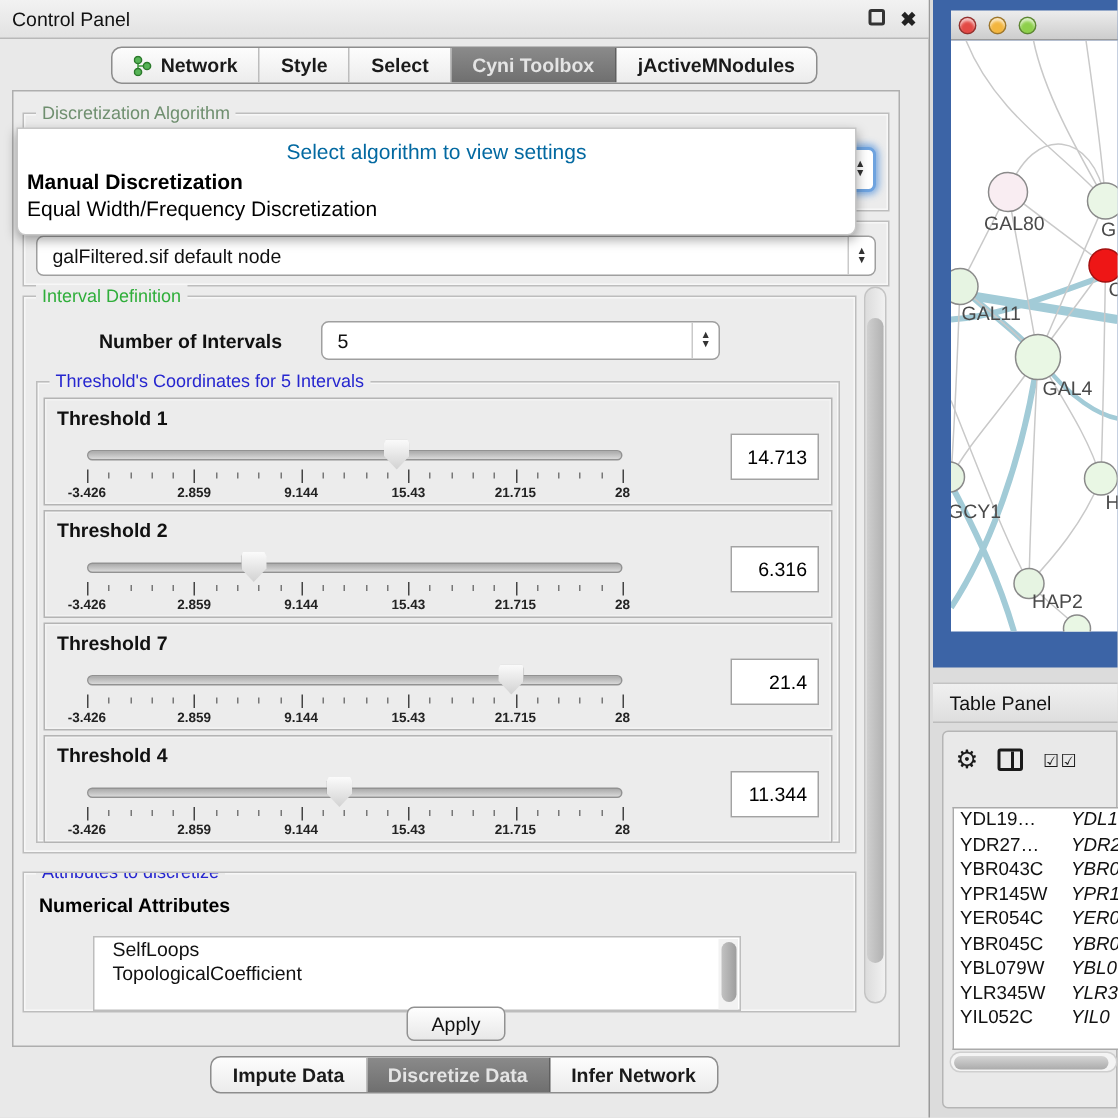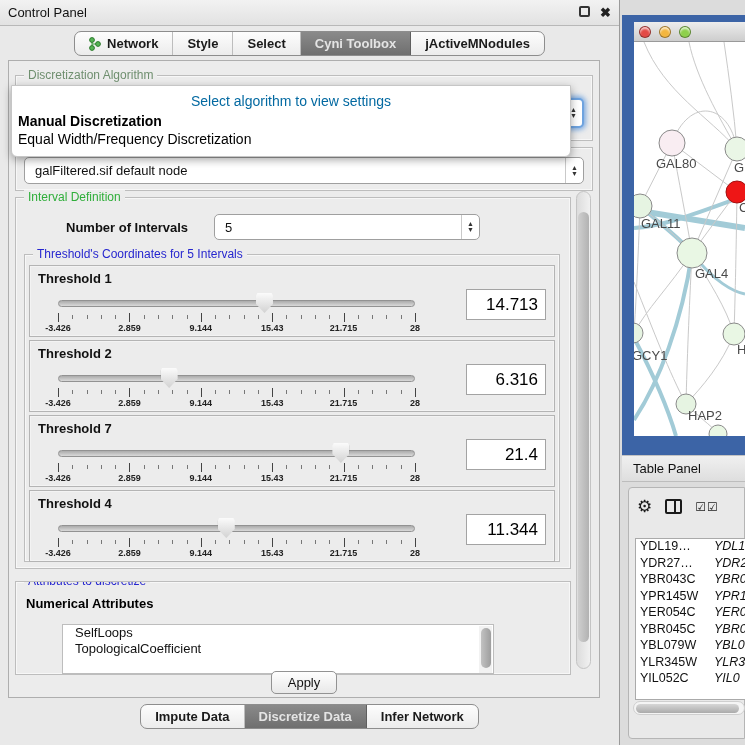--- a/index.html
+++ b/index.html
@@ -65,22 +65,22 @@
   .thr-thumb { position:absolute; top:-3px; width:17px; height:20px;
     background:linear-gradient(#fbfbfb,#d2d2d2);
     clip-path:polygon(8% 0,92% 0,100% 14%,100% 55%,50% 100%,0 55%,0 14%);
     filter:drop-shadow(0 0 1px #777); }
   .ticks { position:absolute; left:0; top:17px; width:100%; height:9px; }
   .tick { position:absolute; top:2px; width:1px; height:4px; background:#777; }
   .tick.major { top:0; height:9px; background:#444; }
   .tick-labels { position:absolute; left:0; top:27px; width:100%; height:12px; }
   .tick-lab { position:absolute; transform:translateX(-50%); font-size:9px; font-weight:bold;
     color:#222; white-space:nowrap; }
-  .thr-value { position:absolute; right:8px; top:23px; width:80px; height:31px; background:#fff;
-    border:1px solid #a3a3a3; font-size:17px; color:#000; display:flex; align-items:center;
+  .thr-value { position:absolute; right:8px; top:23px; width:59px; height:31px; background:#fff;
+    border:1px solid #a3a3a3; font-size:13px; color:#000; display:flex; align-items:center;
     justify-content:flex-end; padding-right:7px; }
 
   
   #attr-list { position:absolute; left:46px; top:42px; width:432px; height:50px; background:#fff;
     border:1px solid #bdbdbd; overflow:hidden; font-size:13px; color:#111; }
   .attr-item { padding:0 0 0 12px; line-height:16px; }
   #attr-scroll { position:absolute; right:1px; top:1px; width:13px; height:48px; background:#f2f2f2; }
   #attr-scroll .thumb { position:absolute; left:1.5px; top:2px; width:10px; height:40px;
     border-radius:5px; background:linear-gradient(90deg,#c2c2c2,#9e9e9e); }
 
@@ -89,21 +89,21 @@
     background:linear-gradient(#fefefe,#e8e8e8); font-size:13px; color:#111;
     display:flex; align-items:center; justify-content:center; }
 
   
   #cp-vscroll { position:absolute; right:8px; top:130px; width:15px; height:478px;
     background:linear-gradient(90deg,#dcdcdc,#f1f1f1); border:1px solid #c4c4c4; border-radius:8px; }
   #cp-vscroll .thumb { position:absolute; left:1px; top:20px; width:11px; height:430px;
     border-radius:6px; background:linear-gradient(90deg,#cfcfcf,#b2b2b2); }
 
   
-  #net-window { position:absolute; left:622px; top:15px; width:123px; height:445px;
+  #net-window { position:absolute; left:622px; top:0; width:123px; height:445px;
     background:#3c64a6; }
   #net-titlebar { position:absolute; left:12px; top:7px; right:0; height:20px;
     background:linear-gradient(#ededed,#cdcdcd); border-bottom:1px solid #9a9a9a;
     display:flex; align-items:center; padding-left:5px; gap:8px; }
   .light { width:12px; height:12px; border-radius:50%; border:1px solid rgba(0,0,0,.35);
     box-shadow:inset 0 2px 2px rgba(255,255,255,.7); }
   #net-canvas { position:absolute; left:12px; top:27px; width:111px; height:394px; background:#fff; }
 
   
   #tp-bar { position:absolute; left:622px; top:455px; width:123px; height:27px;

